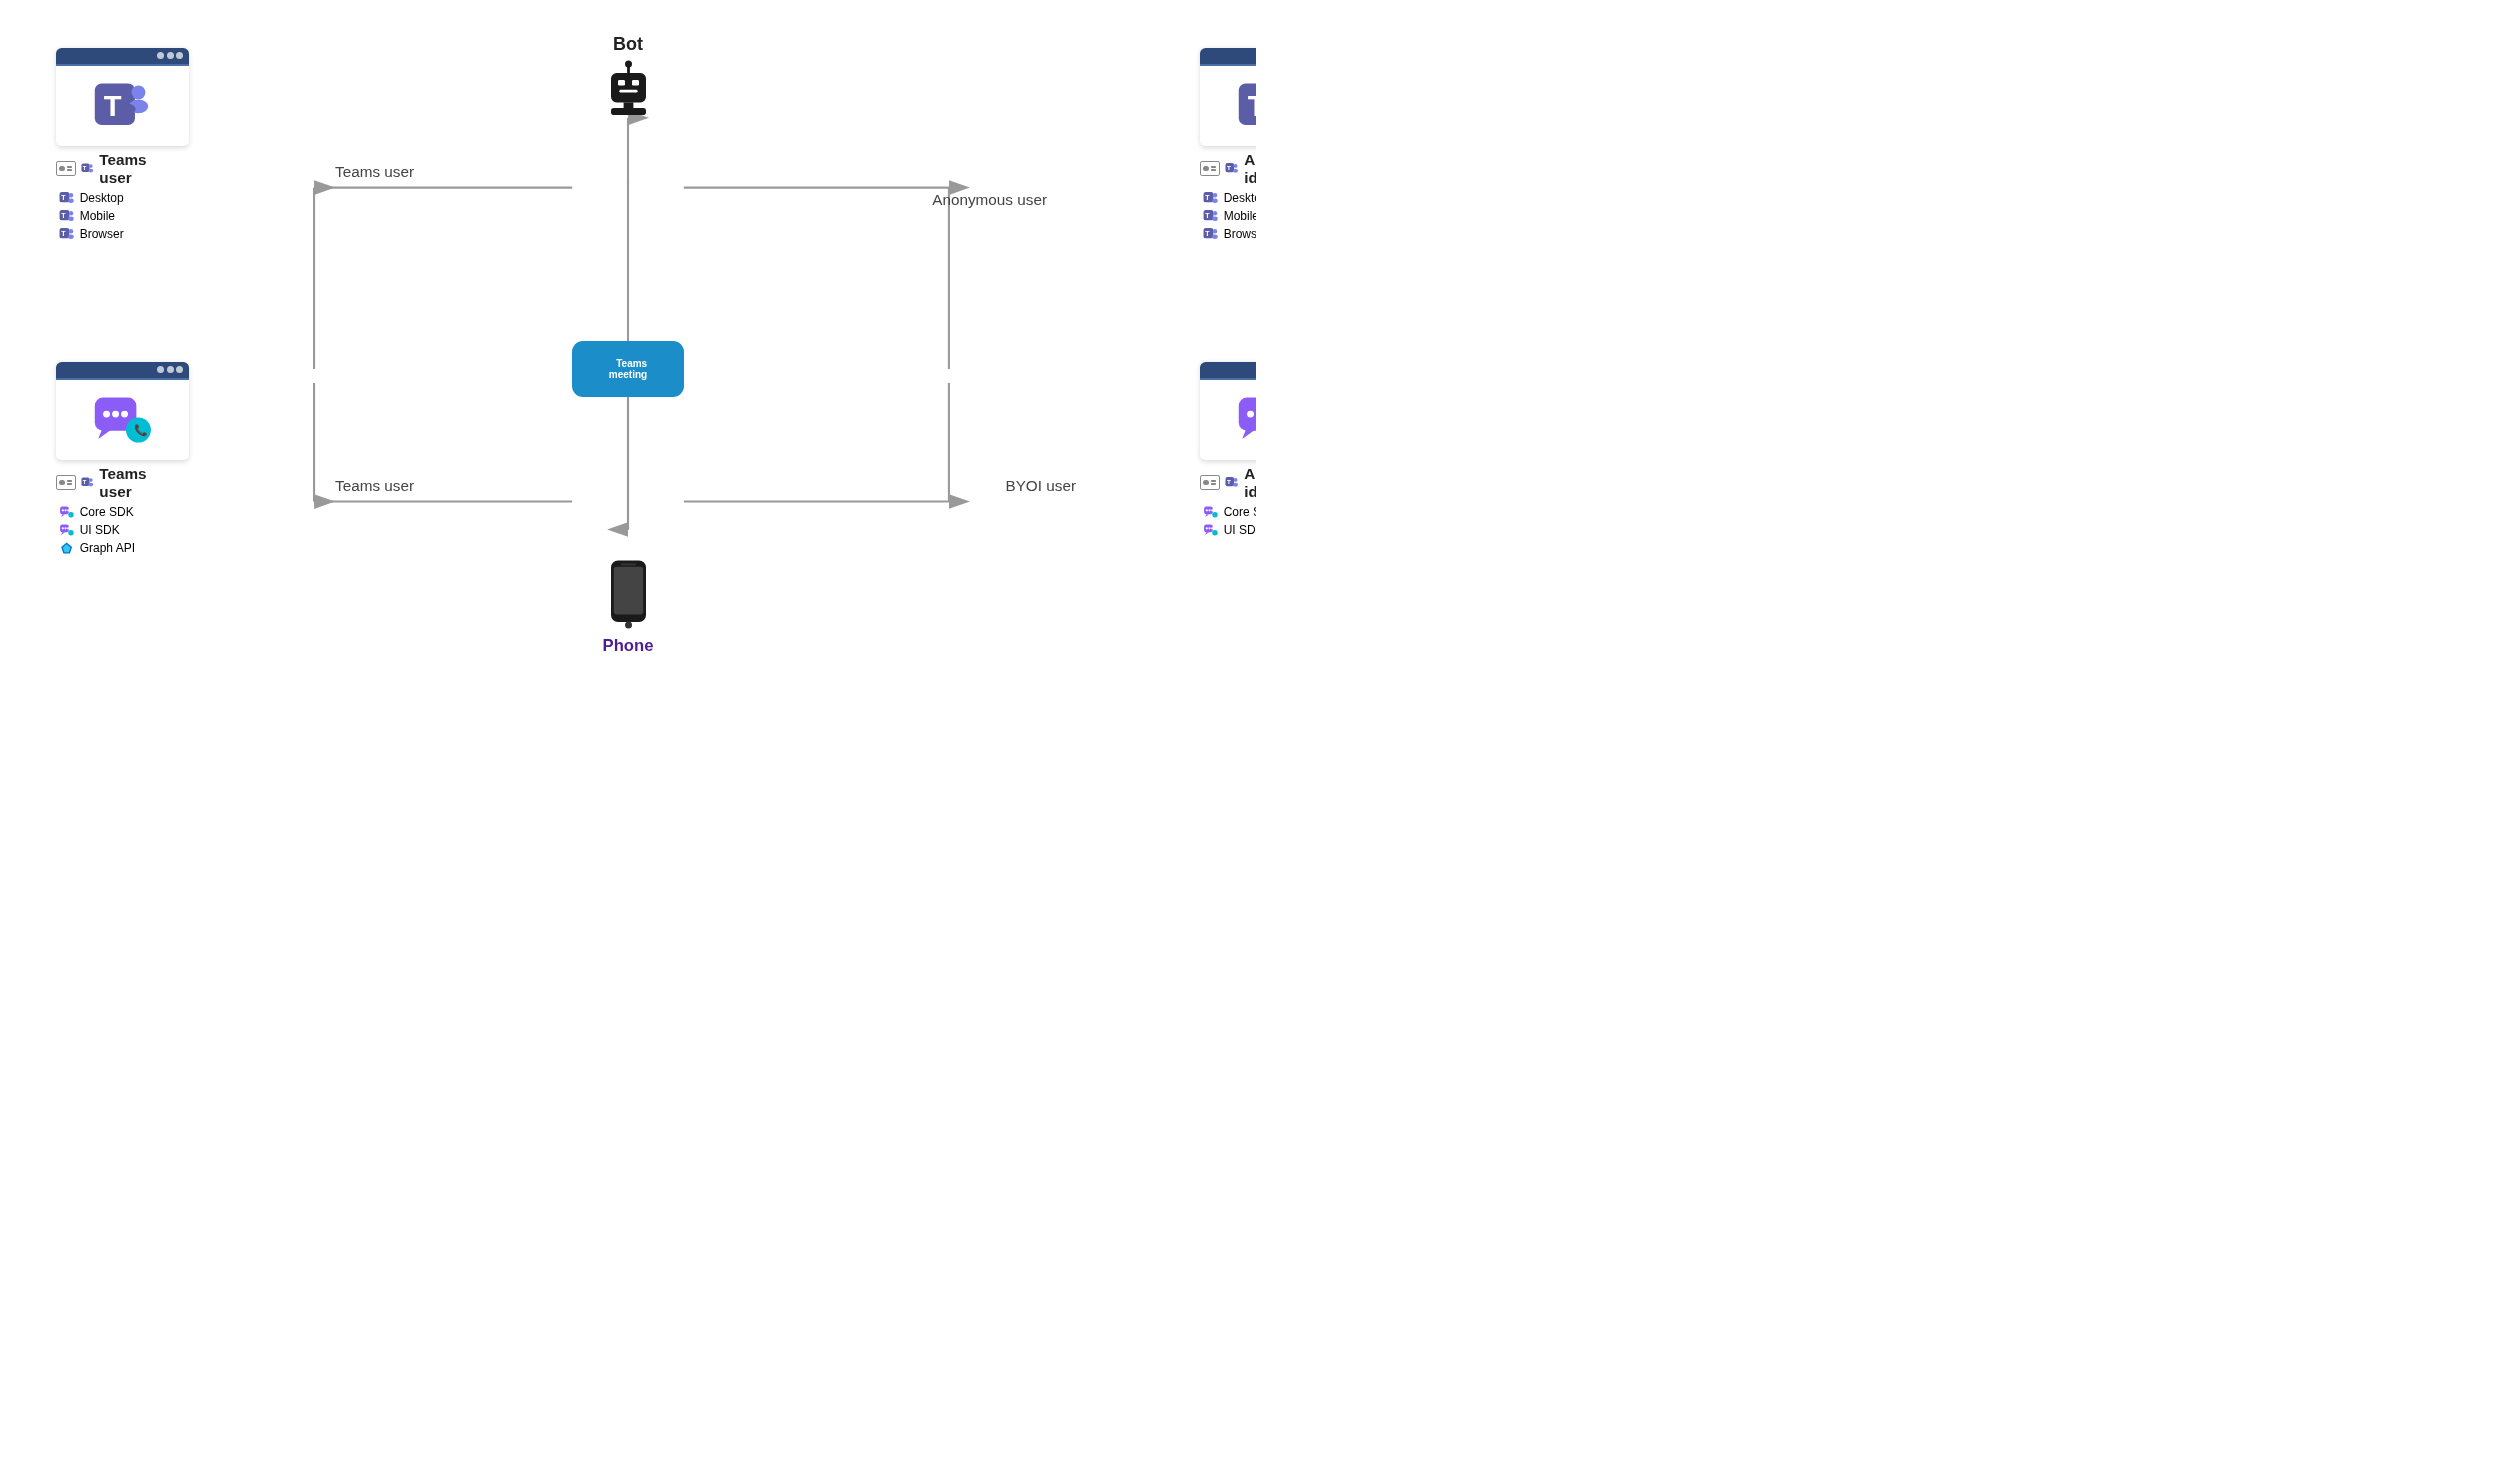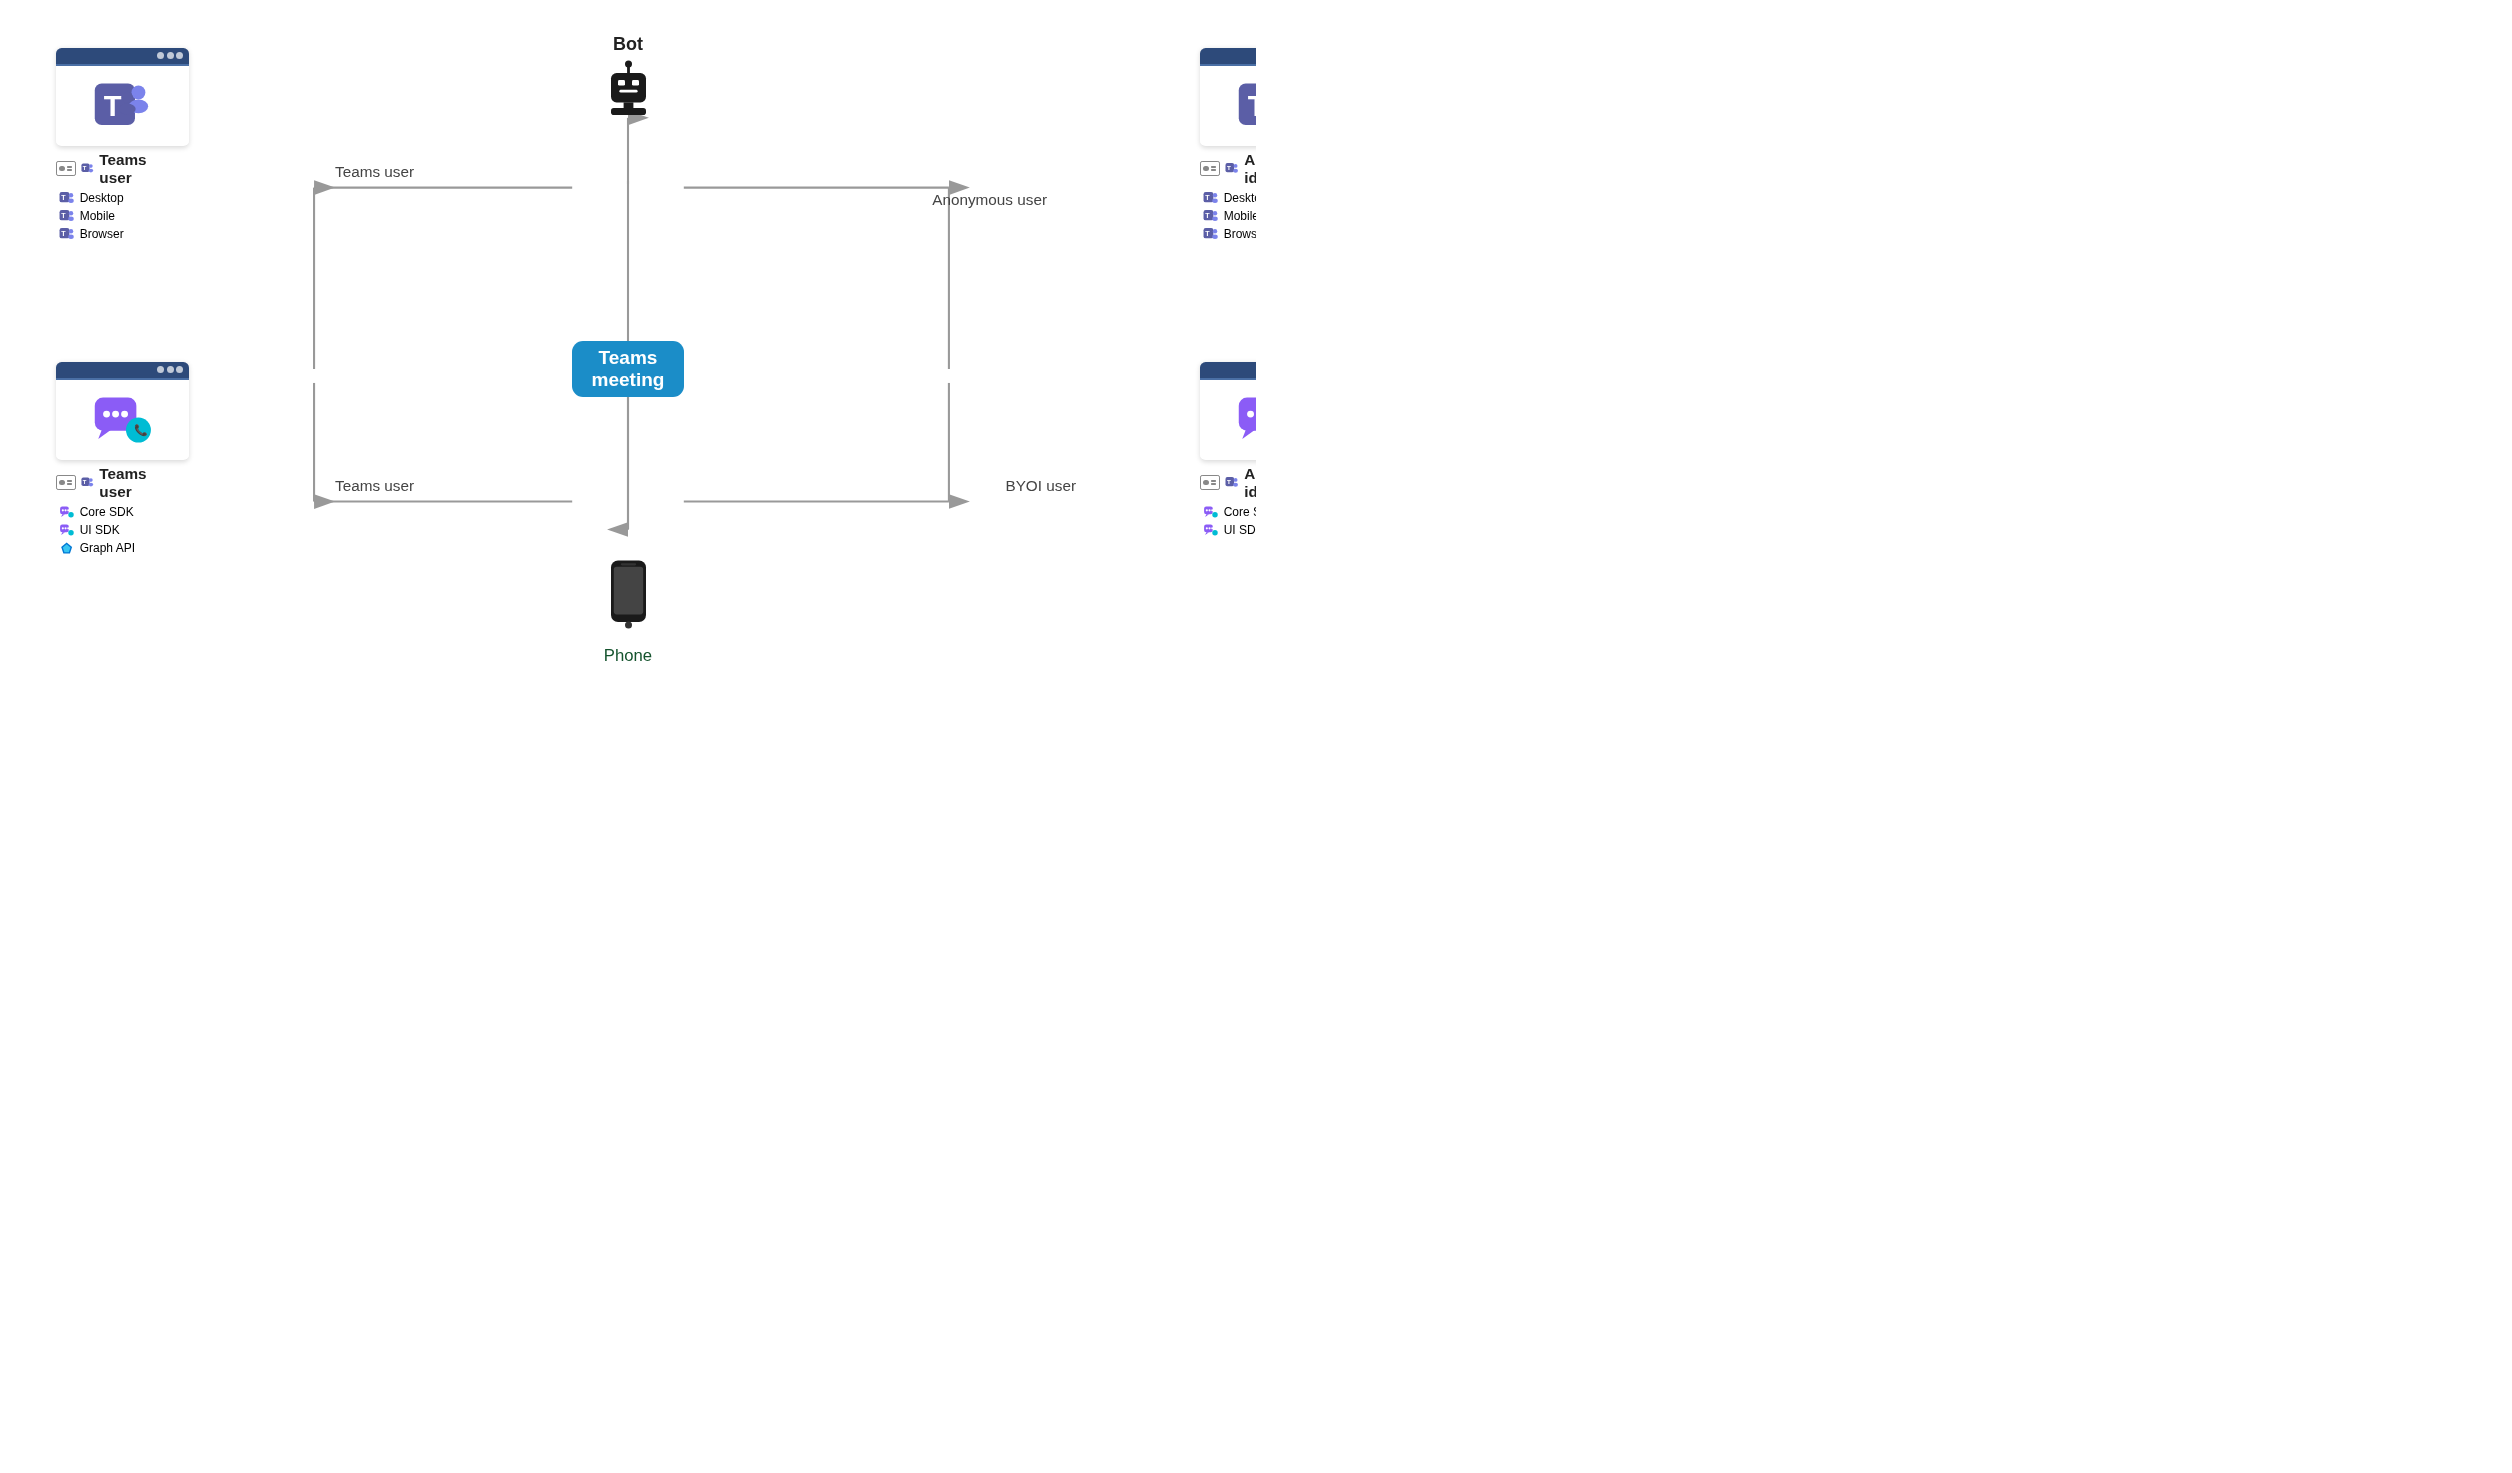--- a/index.html
+++ b/index.html
@@ -85,23 +85,23 @@
       font-size: 12px;
       color: #000000;
     }
 
     
     .meeting-box {
       position: absolute;
       background: #1b8dc8;
       border-radius: 11px;
       color: white;
-      font-size: 19px;
+      font-size: 10px;
       font-weight: 700;
-      text-align: center;
+      text-align: right;
       display: flex;
       align-items: center;
       justify-content: center;
       width: 112px;
       height: 56px;
       left: 50%;
       top: 50%;
       transform: translate(-50%, -50%);
       z-index: 10;
     }
@@ -526,17 +526,17 @@
 
     <svg width="49" height="77" viewBox="0 0 70 110">
 
       <rect x="10" y="5" width="50" height="88" rx="10" fill="#1a1a1a"></rect>
       <rect x="14" y="14" width="42" height="68" rx="4" fill="#444"></rect>
 
       <circle cx="35" cy="97" r="5" fill="#333"></circle>
 
       <rect x="24" y="9" width="22" height="3" rx="2" fill="#333"></rect>
     </svg>
-    <span style="font-size:16.7px;font-weight:400;color:#14532d;margin-top:10px;">Phone</span>
+    <span style="font-size:16.7px;font-weight:700;color:#4c1d95;margin-top:0;">Phone</span>
   </div>
 
 </div>
 
 
 </body></html>

